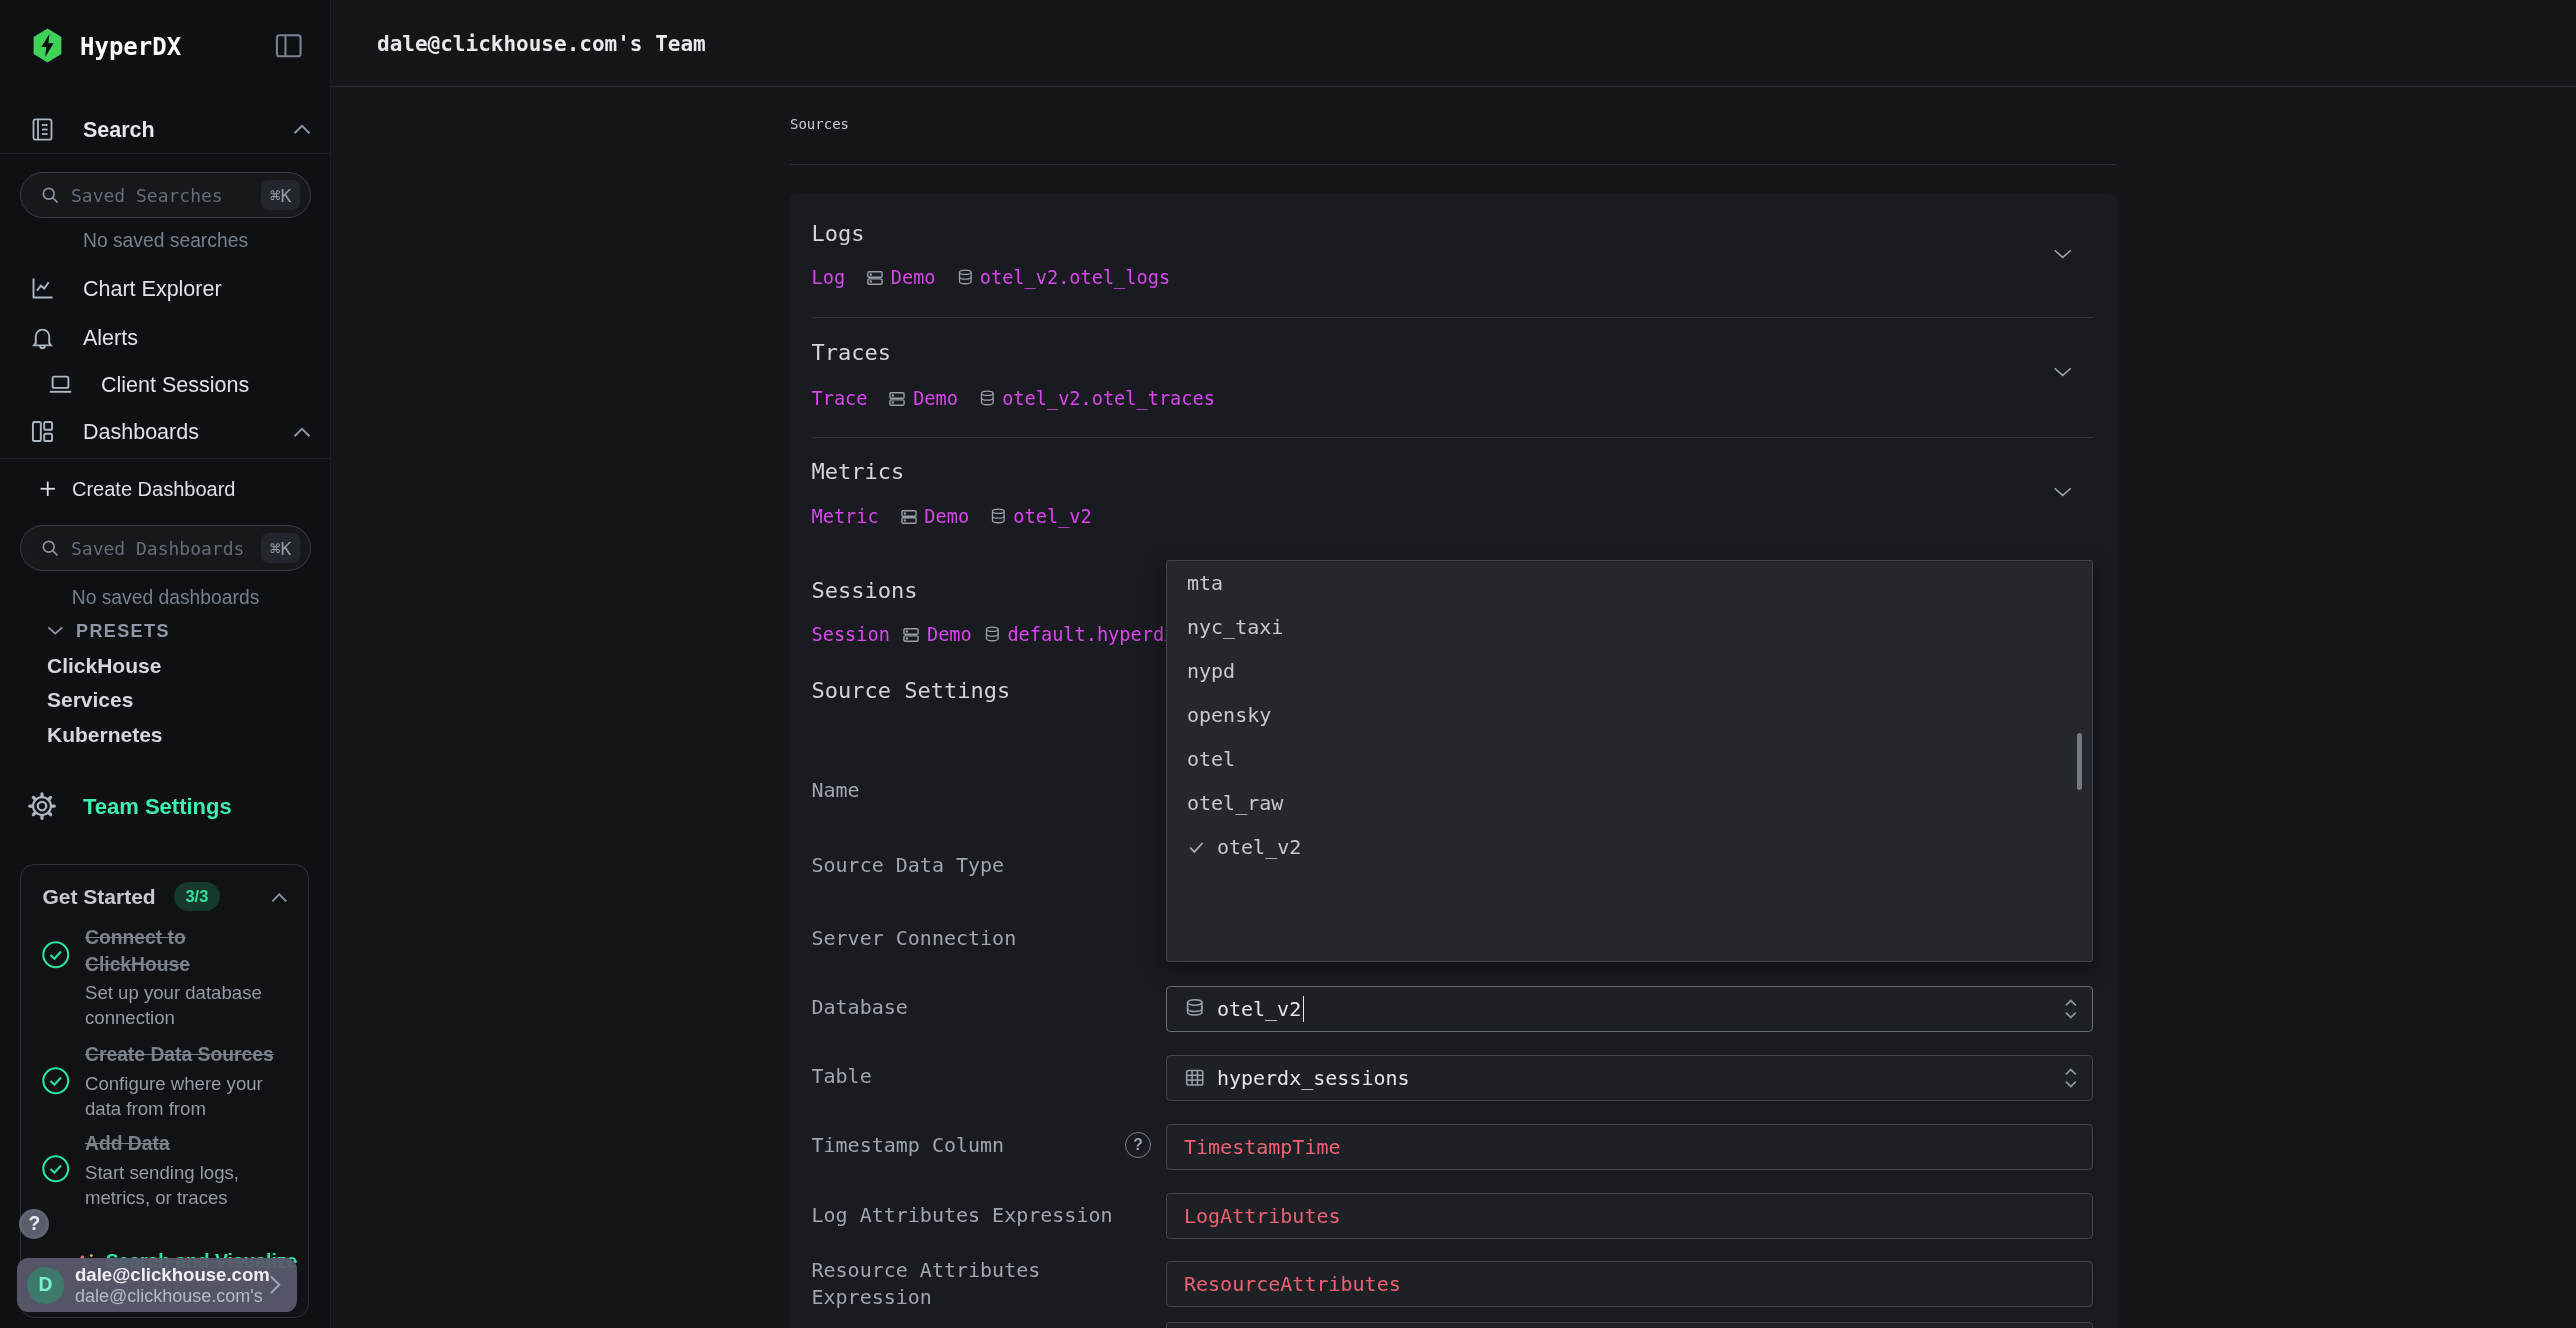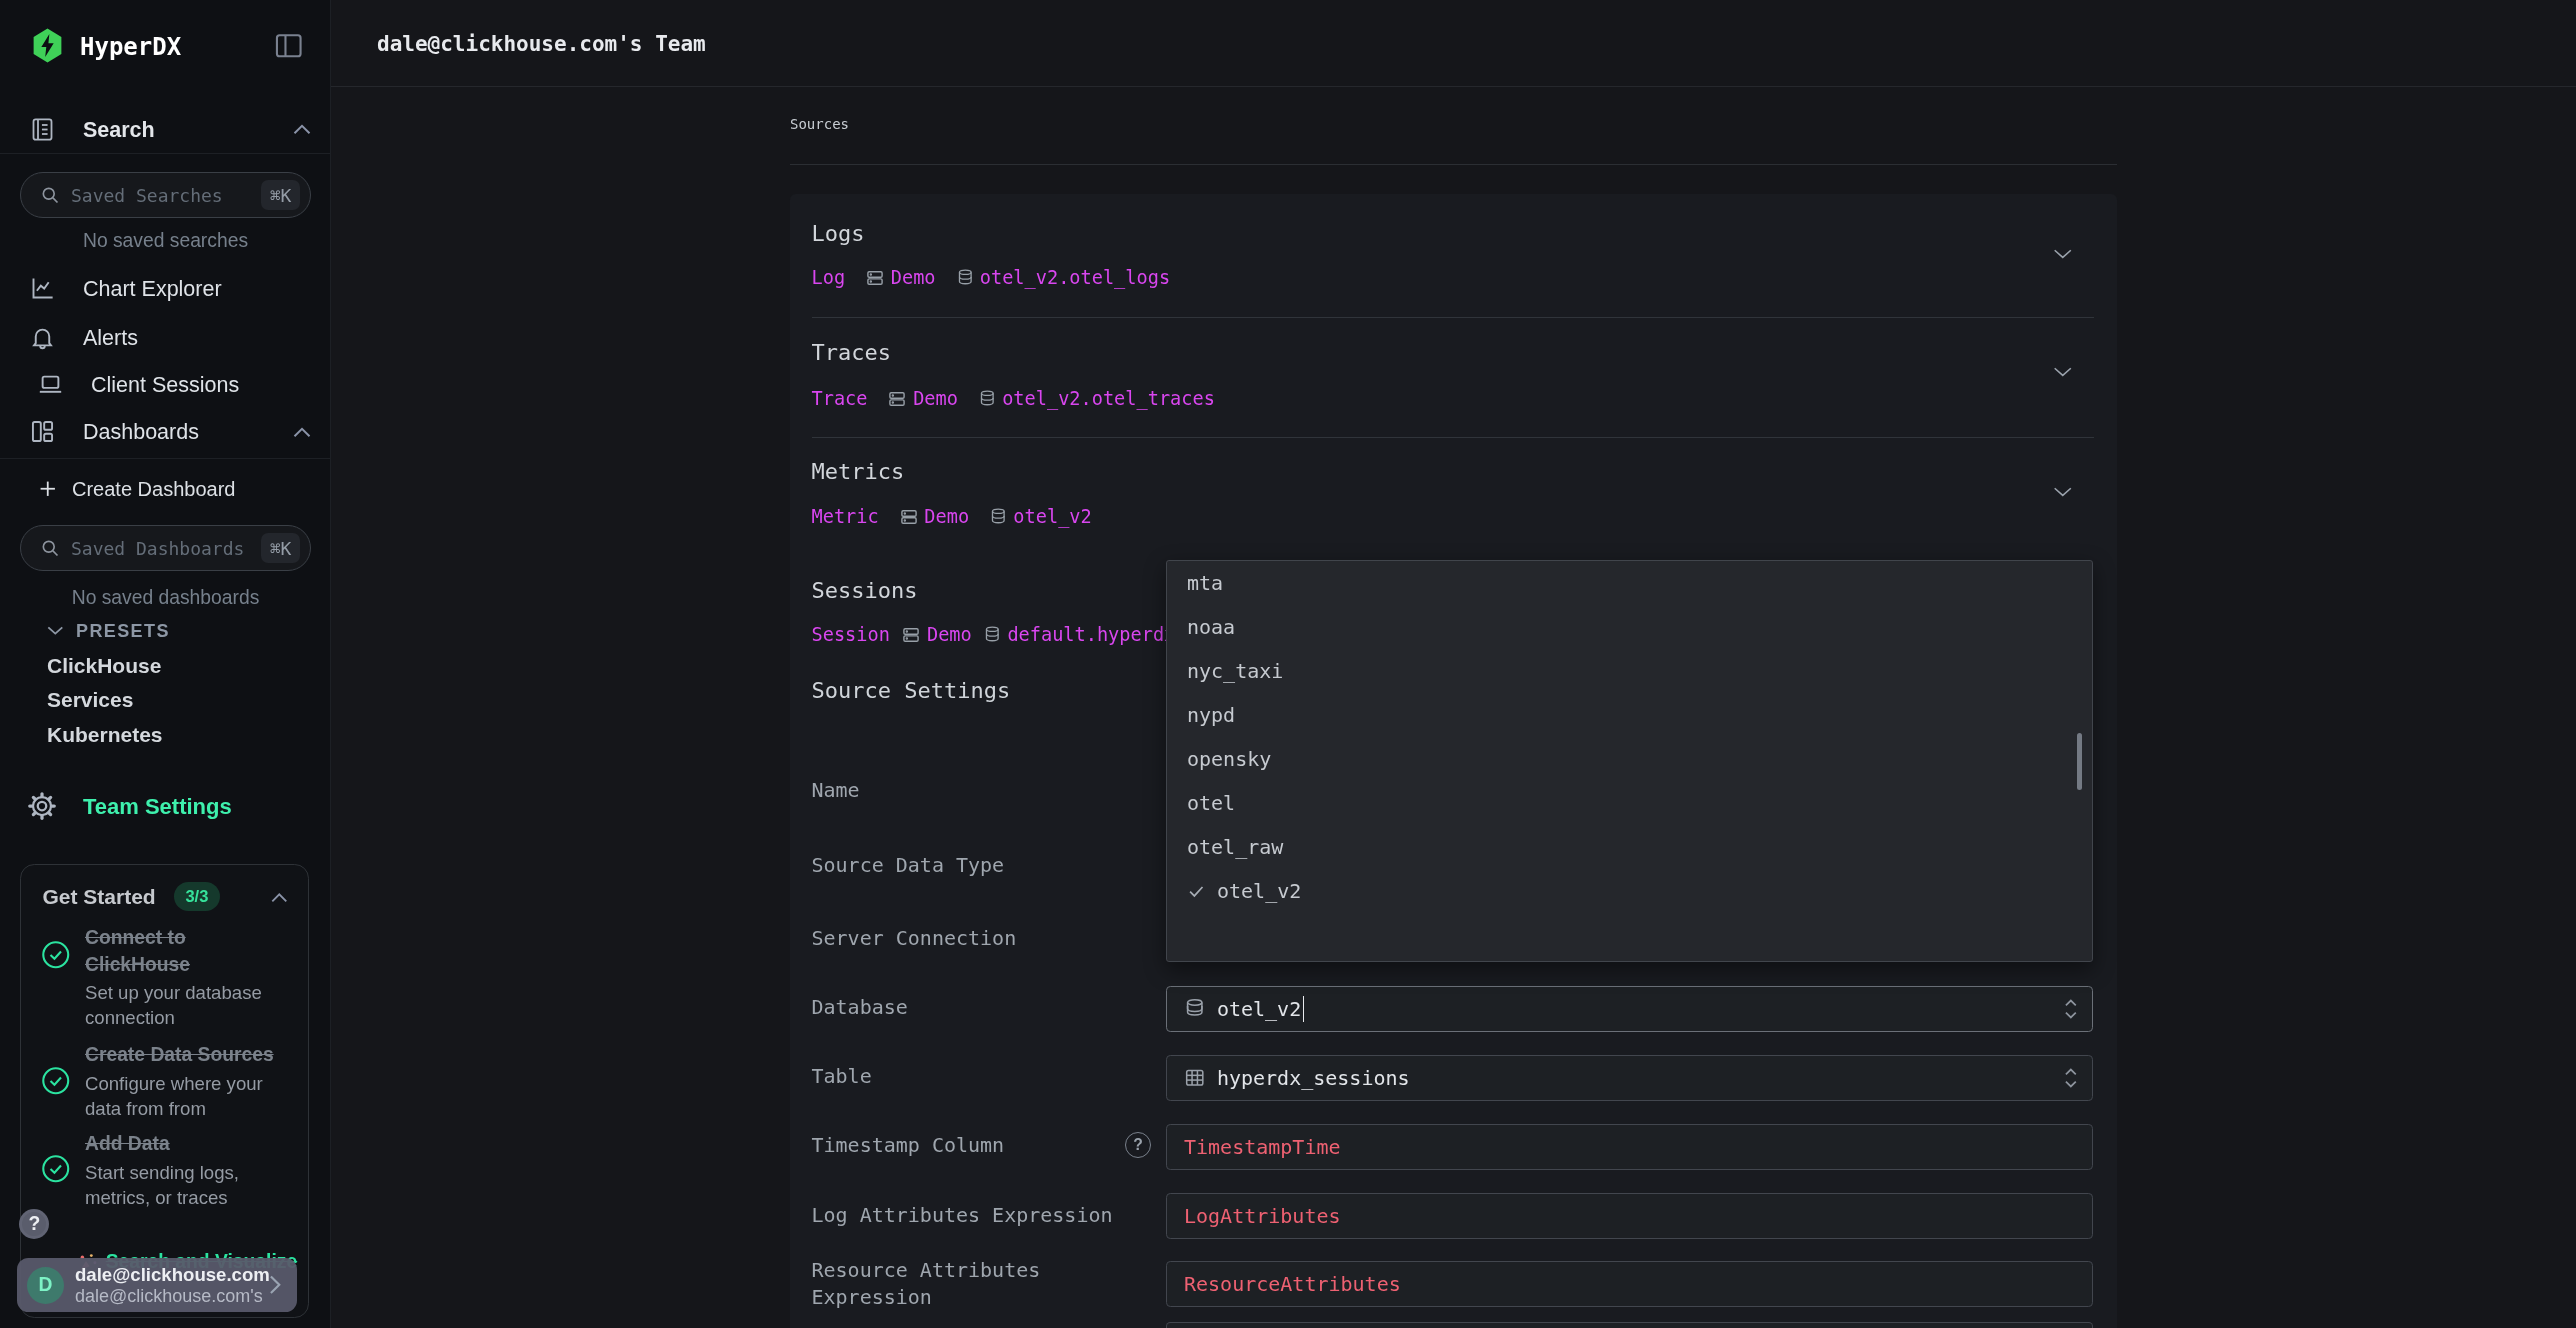--- a/index.html
+++ b/index.html
@@ -126,21 +126,21 @@
         </div>
         <div class="abs nav-item" style="left: 0px; top: 318px; width: 331px; height: 40px;">
           <span class="abs" style="left:29px;top:5.7px">
             <svg width="27" height="27" viewBox="0 0 24 24" fill="none" stroke="#aeb6c2" stroke-width="1.7">
               <path d="M6 17 v-6 a6 6 0 0 1 12 0 v6 l1.5 2 H4.5 Z"></path>
               <path d="M10 19.5 a2 2 0 0 0 4 0"></path>
             </svg>
           </span>
           <span class="abs nav-label" style="left:83px;top:7.9px">Alerts</span>
         </div>
-        <div class="abs nav-item" style="left: 8px; top: 365px; width: 331px; height: 40px; padding-left: 24px;">
+        <div class="abs nav-item" style="left: 18px; top: 365px; width: 331px; height: 40px; padding-left: 24px;">
           <span class="abs" style="left:29px;top:5.7px">
             <svg width="27" height="27" viewBox="0 0 24 24" fill="none" stroke="#aeb6c2" stroke-width="1.7">
               <rect x="5" y="5" width="14" height="10" rx="1.5"></rect>
               <line x1="2.5" y1="18.5" x2="21.5" y2="18.5"></line>
             </svg>
           </span>
           <span class="abs nav-label" style="left:83px;top:7.9px">Client Sessions</span>
         </div>
         <div class="abs nav-item" style="left: 0px; top: 412px; width: 331px; height: 40px;">
           <span class="abs" style="left:29px;top:5.7px">
@@ -474,23 +474,20 @@
       </div>
 
       <div id="next-input-sliver"></div>
 
       <div id="dropdown">
         <div id="dd-items">
             <div class="dd-item">
               <span class="dd-label">mta</span>
             </div>
             <div class="dd-item">
-              <span class="dd-label">noaa</span>
-            </div>
-            <div class="dd-item">
               <span class="dd-label">nyc_taxi</span>
             </div>
             <div class="dd-item">
               <span class="dd-label">nypd</span>
             </div>
             <div class="dd-item">
               <span class="dd-label">opensky</span>
             </div>
             <div class="dd-item">
               <span class="dd-label">otel</span>

